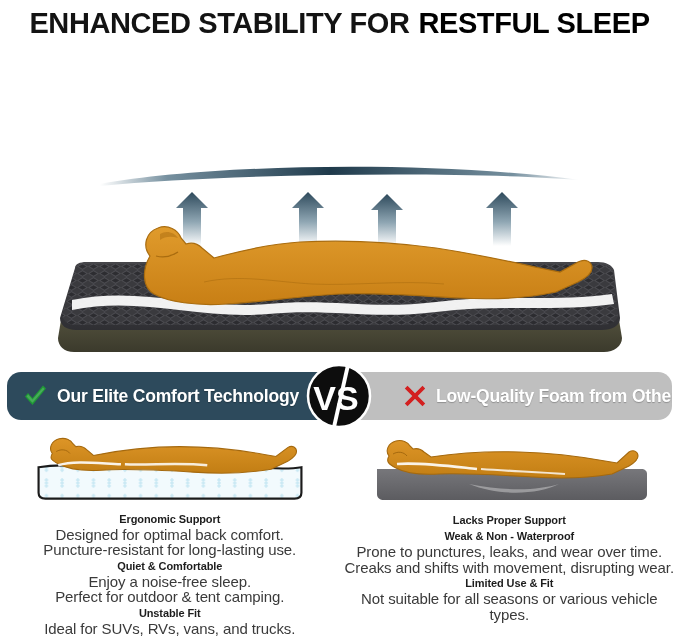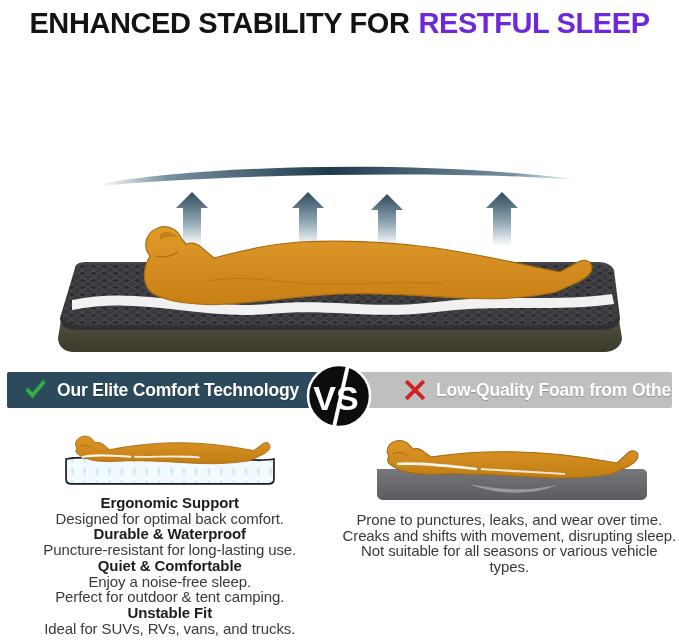--- a/index.html
+++ b/index.html
@@ -28,21 +28,21 @@
     white-space: nowrap;
   }
   .headline span {
     font-size: 29px;
     font-weight: 700;
     letter-spacing: -0.4px;
     font-family: "Liberation Sans", sans-serif;
     line-height: 1;
   }
   .hl-dark { color: #131313; }
-  .hl-accent { color: #6d28d9; }
+  .hl-accent { color: #000000; }
   .hl-gap { display: inline-block; width: 9px; }
 
   
   .hero {
     position: relative;
     width: 679px;
     height: 316px;
     background: #ffffff;
   }
   .hero svg { display: block; }
@@ -52,23 +52,23 @@
     position: relative;
     width: 679px;
     height: 52px;
     margin-top: 10px;
   }
   .cmp-bar {
     position: absolute;
     left: 7px;
     top: 0;
     width: 665px;
-    height: 36px;
-    display: flex;
-    border-radius: 2px;
+    height: 48px;
+    display: flex;
+    border-radius: 14px;
     overflow: hidden;
   }
   .cmp-left {
     flex: 0 0 336px;
     background: #2d4a5c;
     display: flex;
     align-items: center;
     padding-left: 15px;
     box-sizing: border-box;
   }
@@ -112,21 +112,21 @@
     flex-direction: column;
     align-items: center;
   }
   .cmp-illus { height: 78px; margin-top: 4px; }
   .feature-list {
     margin-top: 6px;
     text-align: center;
     width: 100%;
   }
   .feat-title {
-    font-size: 15px;
+    font-size: 11px;
     font-weight: 700;
     color: #1d1d1d;
     line-height: 16px;
     letter-spacing: -0.1px;
   }
   .feat-desc {
     font-size: 15px;
     font-weight: 400;
     color: #3a3a3a;
     line-height: 15.5px;
@@ -294,21 +294,20 @@
                  C29,33 27,31 30,26 Z" fill="url(#goodBody)" stroke="#a5690e" stroke-width="1.1"></path>
         <path d="M36,38 C52,33 76,36 100,37" fill="none" stroke="#ffffff" stroke-width="2.6" opacity="0.9"></path>
         <path d="M104,37 C130,38 160,35 188,38" fill="none" stroke="#ffffff" stroke-width="2.4" opacity="0.85"></path>
         <path d="M34,24 C39,21 45,22 48,26" fill="none" stroke="#a5690e" stroke-width="1"></path>
       </g>
     </svg>
 
     <div class="feature-list">
       <div class="feat-title">Ergonomic Support</div>
       <div class="feat-desc">Designed for optimal back comfort.</div>
-      <div class="feat-title">Durable &amp; Waterproof</div>
       <div class="feat-desc">Puncture-resistant for long-lasting use.</div>
       <div class="feat-title">Quiet &amp; Comfortable</div>
       <div class="feat-desc">Enjoy a noise-free sleep.</div>
       <div class="feat-desc">Perfect for outdoor &amp; tent camping.</div>
       <div class="feat-title">Unstable Fit</div>
       <div class="feat-desc">Ideal for SUVs, RVs, vans, and trucks.</div>
     </div>
   </div>
 
   <div class="cmp-col">
@@ -345,18 +344,21 @@
                  C140,47 108,45 80,46
                  C62,47 46,45 37,40
                  C29,36 27,33 30,28 Z" fill="url(#badBody)" stroke="#a5690e" stroke-width="1.1"></path>
         <path d="M38,36 C60,34 90,38 118,41" fill="none" stroke="#ffffff" stroke-width="2.6" opacity="0.9"></path>
         <path d="M122,41 C150,43 178,44 206,46" fill="none" stroke="#ffffff" stroke-width="2.2" opacity="0.8"></path>
         <path d="M34,26 C39,23 45,24 48,28" fill="none" stroke="#a5690e" stroke-width="1"></path>
       </g>
     </svg>
 
     <div class="feature-list">
+      <div class="feat-title">Lacks Proper Support</div>
+      <div class="feat-title">Weak &amp; Non - Waterproof</div>
       <div class="feat-desc">Prone to punctures, leaks, and wear over time.</div>
-      <div class="feat-desc">Creaks and shifts with movement, disrupting sleep.</div>
+      <div class="feat-desc">Creaks and shifts with movement, disrupting wear.</div>
+      <div class="feat-title">Limited Use &amp; Fit</div>
       <div class="feat-desc">Not suitable for all seasons or various vehicle types.</div>
     </div>
   </div>
 </div>
 
 </body></html>

